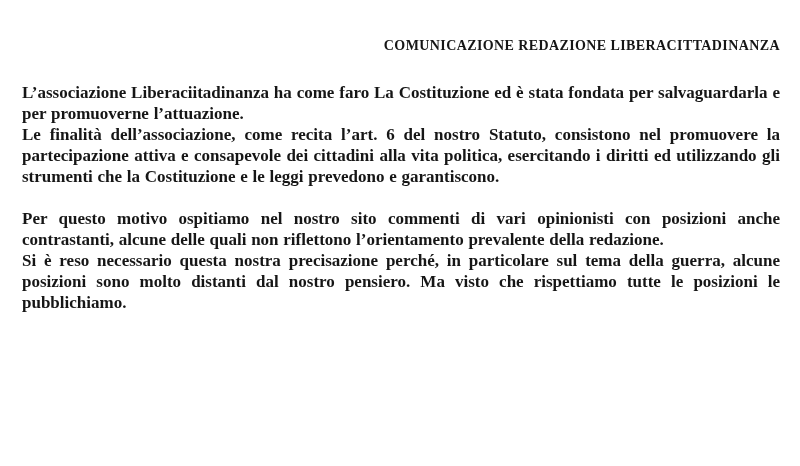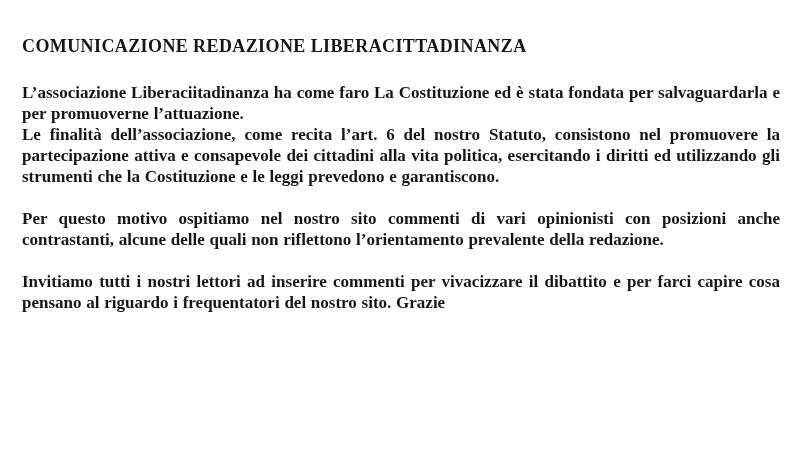--- a/index.html
+++ b/index.html
@@ -15,24 +15,24 @@
   .page {
     box-sizing: border-box;
     width: 800px;
     height: 466px;
     background: #ffffff;
     padding: 36px 20px 0 22px;
     font-family: "Liberation Serif", "DejaVu Serif", serif;
     color: #161616;
   }
   .doc-title {
-    font-size: 18px;
+    font-size: 14px;
     font-weight: 700;
     letter-spacing: 0.4px;
-    text-align: left;
+    text-align: right;
     margin: 0 0 26px 0;
     line-height: 20px;
     white-space: nowrap;
   }
   .block {
     margin: 0 0 21px 0;
     font-weight: bold;
   }
   .block p {
     margin: 0;
@@ -49,19 +49,17 @@
 
   <h1 class="doc-title">COMUNICAZIONE REDAZIONE LIBERACITTADINANZA</h1>
 
   <section class="block">
     <p>L’associazione Liberaciitadinanza ha come faro La Costituzione ed è stata fondata per salvaguardarla e per promuoverne l’attuazione.</p>
     <p>Le finalità dell’associazione, come recita l’art. 6 del nostro Statuto, consistono nel promuovere la partecipazione attiva e consapevole dei cittadini alla vita politica, esercitando i diritti ed utilizzando gli strumenti che la Costituzione e le leggi prevedono e garantiscono.</p>
   </section>
 
   <section class="block">
     <p>Per questo motivo ospitiamo nel nostro sito commenti di vari opinionisti con posizioni anche contrastanti, alcune delle quali  non riflettono l’orientamento prevalente della redazione.</p>
+    <p>Si è reso necessario questa nostra precisazione perché, in particolare sul tema della guerra, alcune posizioni sono  molto distanti dal nostro pensiero. Ma visto che rispettiamo tutte le posizioni le pubblichiamo.</p>
   </section>
 
-  <section class="block">
-    <p>Invitiamo tutti i nostri lettori ad inserire commenti per vivacizzare il dibattito e per farci capire cosa pensano al riguardo i frequentatori del nostro sito. Grazie</p>
-  </section>
 
 </div>
 
 </body></html>

